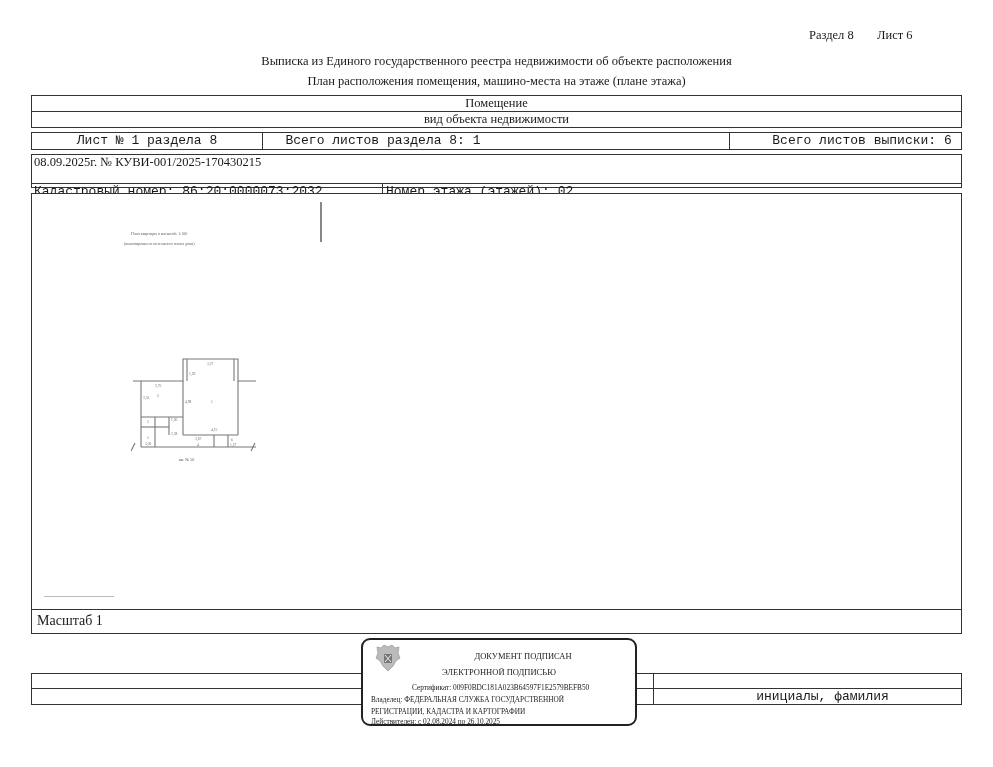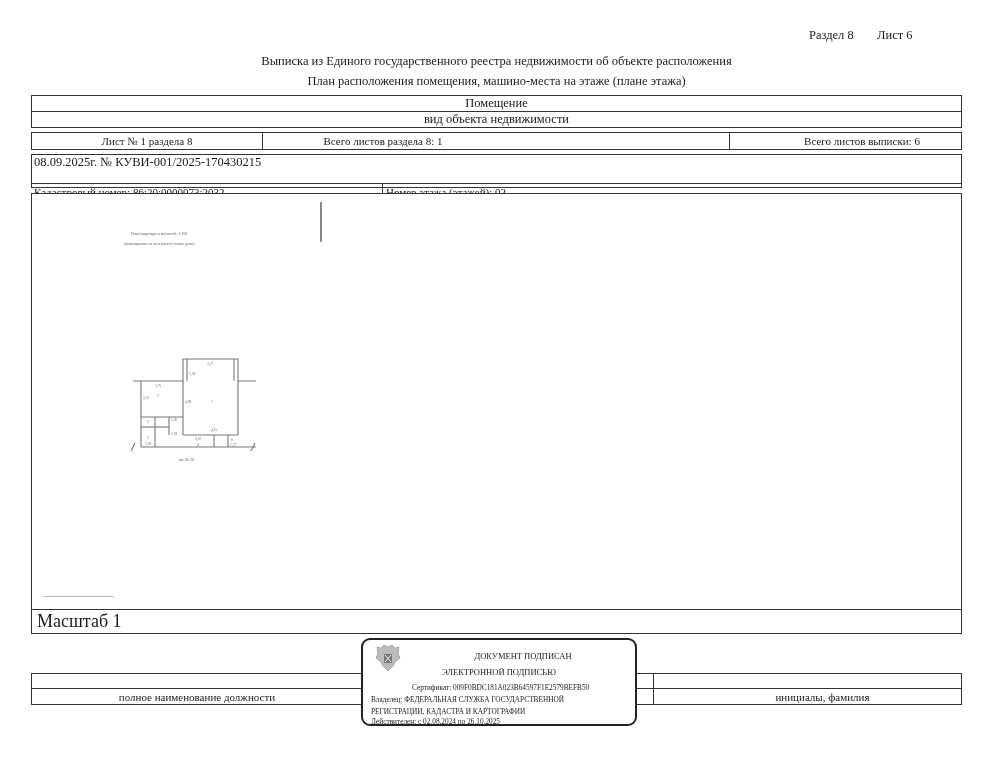--- a/index.html
+++ b/index.html
@@ -6,21 +6,21 @@
   body {
     width: 993px; height: 767px; position: relative; overflow: hidden;
     font-family: "Liberation Serif", "DejaVu Serif", serif; color: #1a1a1a;
   }
   .abs { position: absolute; }
   .pagehdr { top: 28px; font-size: 12.5px; }
   .title { left: 0; width: 993px; text-align: center; font-size: 12.5px; }
   .box { position: absolute; border: 1.5px solid #333; box-sizing: border-box; background: #fff; }
   .row { position: absolute; left: 0; right: 0; box-sizing: border-box; font-size: 12.5px; line-height: 15px; }
   .center { text-align: center; }
-  .cell { position: absolute; top: 0; bottom: 0; box-sizing: border-box; font-size: 11px; line-height: 16px; }
+  .cell { position: absolute; top: 0; bottom: 0; box-sizing: border-box; font-size: 13px; line-height: 16px; font-family: Liberation Mono, monospace; }
   .vline { border-left: 1.5px solid #333; }
   .hline { border-top: 1.5px solid #333; }
 
   
   .plan-sheet { position: absolute; left: 6px; top: 6px; width: 284px; height: 400px; background: #fff; }
   .plan-tiny { position: absolute; font-size: 4px; color: #666; white-space: nowrap; }
   .plan-svg { position: absolute; left: 93px; top: 155px; }
 
   
   .stamp {
@@ -107,27 +107,26 @@
         <text x="14" y="90">3,00</text>
         <text x="99" y="91">1,27</text>
         <text x="40" y="80">2,38</text>
       </g>
       <text x="48" y="106" font-size="4.2" fill="#555" font-family="Liberation Serif, serif">кв. № 50</text>
     </svg>
   </div>
 </div>
 
 <div class="box" style="left:31px; top:609px; width:931px; height:25px; border-top:none;">
-  <div class="row hline" style="top:0; height:23px; padding-left:5px; line-height:22px; font-size:18px;">Масштаб 1</div>
+  <div class="row hline" style="top:0; height:23px; padding-left:5px; line-height:22px; font-size:14px;">Масштаб 1</div>
 </div>
 
 <div class="box" style="left:31px; top:673px; width:931px; height:32px;">
   <div class="row" style="top:0; height:14px;"></div>
   <div class="row hline" style="top:14px; height:16px;">
-    <div class="cell center" style="left:0; width:330px;">полное наименование должности</div>
     <div class="cell center" style="left:653px; width:275px;">инициалы, фамилия</div>
   </div>
   <div class="cell vline" style="left:621px; width:1px; top:0; bottom:0;"></div>
 </div>
 
 <div class="stamp">
   <svg class="emblem" viewBox="0 0 26 30">
     <path d="M13 3 L9 1 L6 4 L2 3 L3 9 L1 14 L5 17 L8 22 L13 27 L18 22 L21 17 L25 14 L23 9 L24 3 L20 4 L17 1 Z" fill="#bbb" stroke="#888" stroke-width="0.6"></path>
     <rect x="9" y="10" width="8" height="9" fill="#777"></rect>
     <path d="M10 11 L16 18 M16 11 L10 18" stroke="#eee" stroke-width="1"></path>

